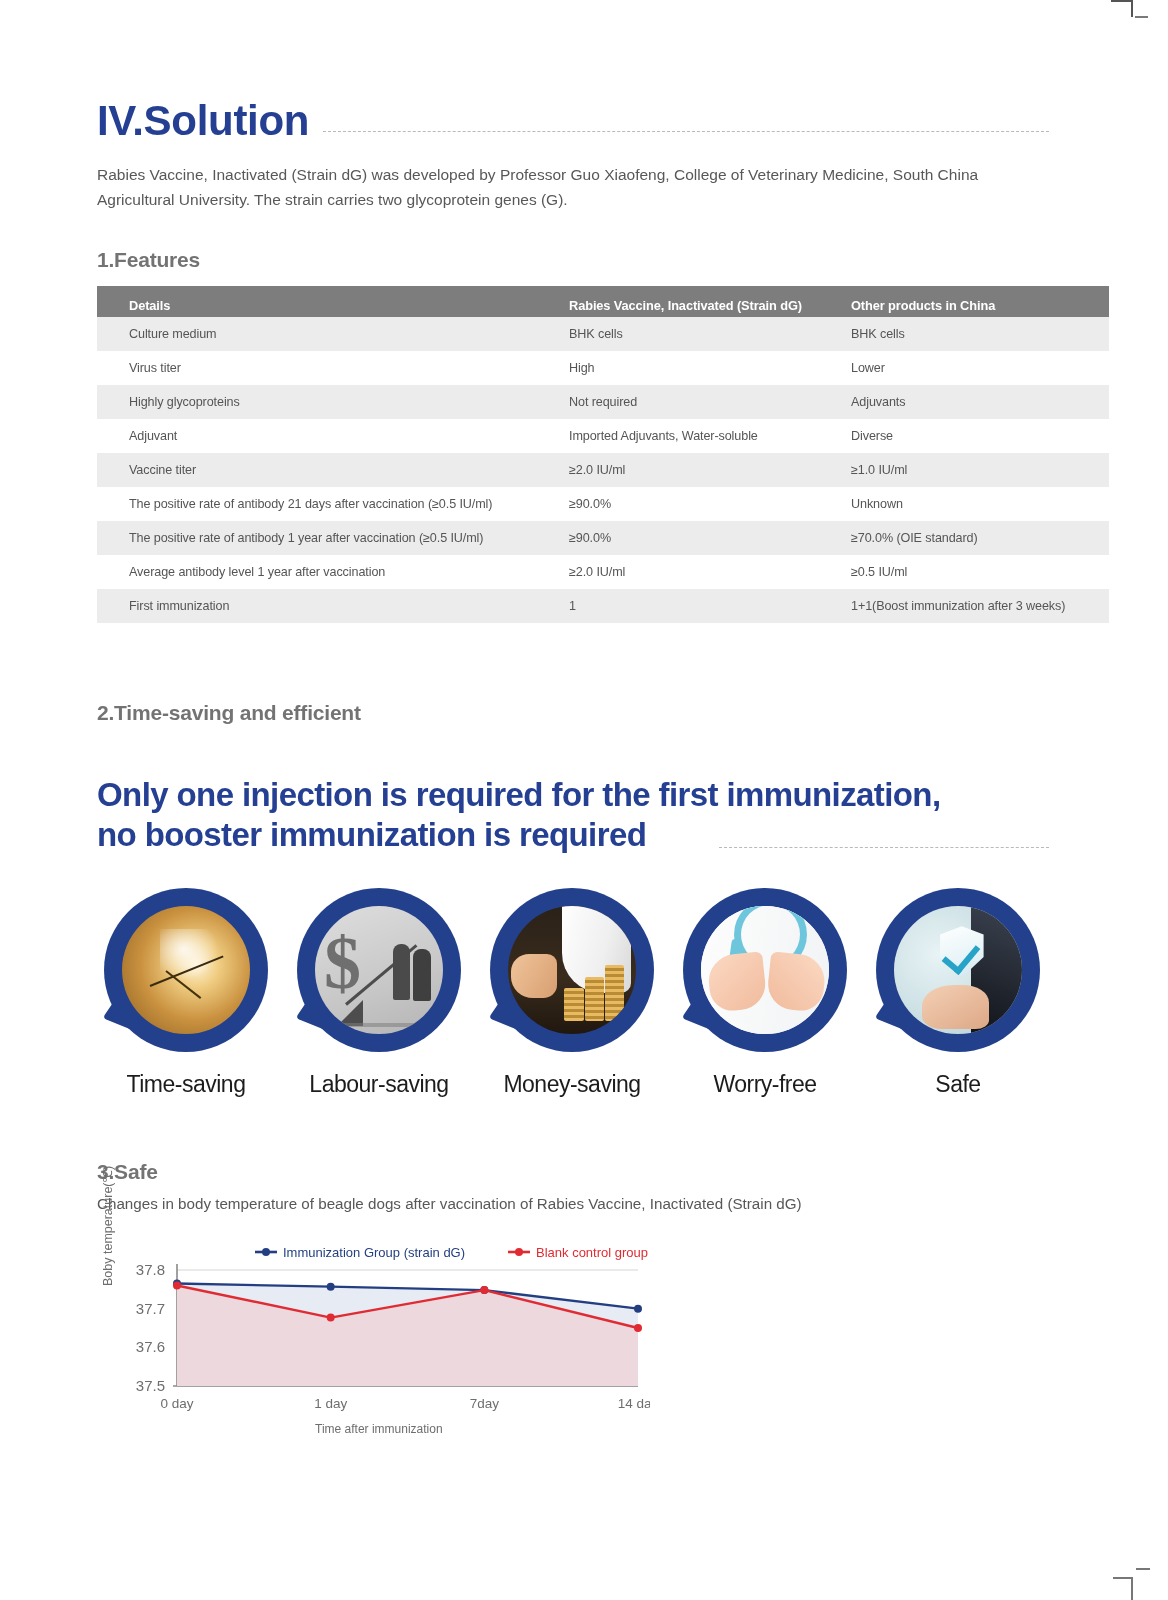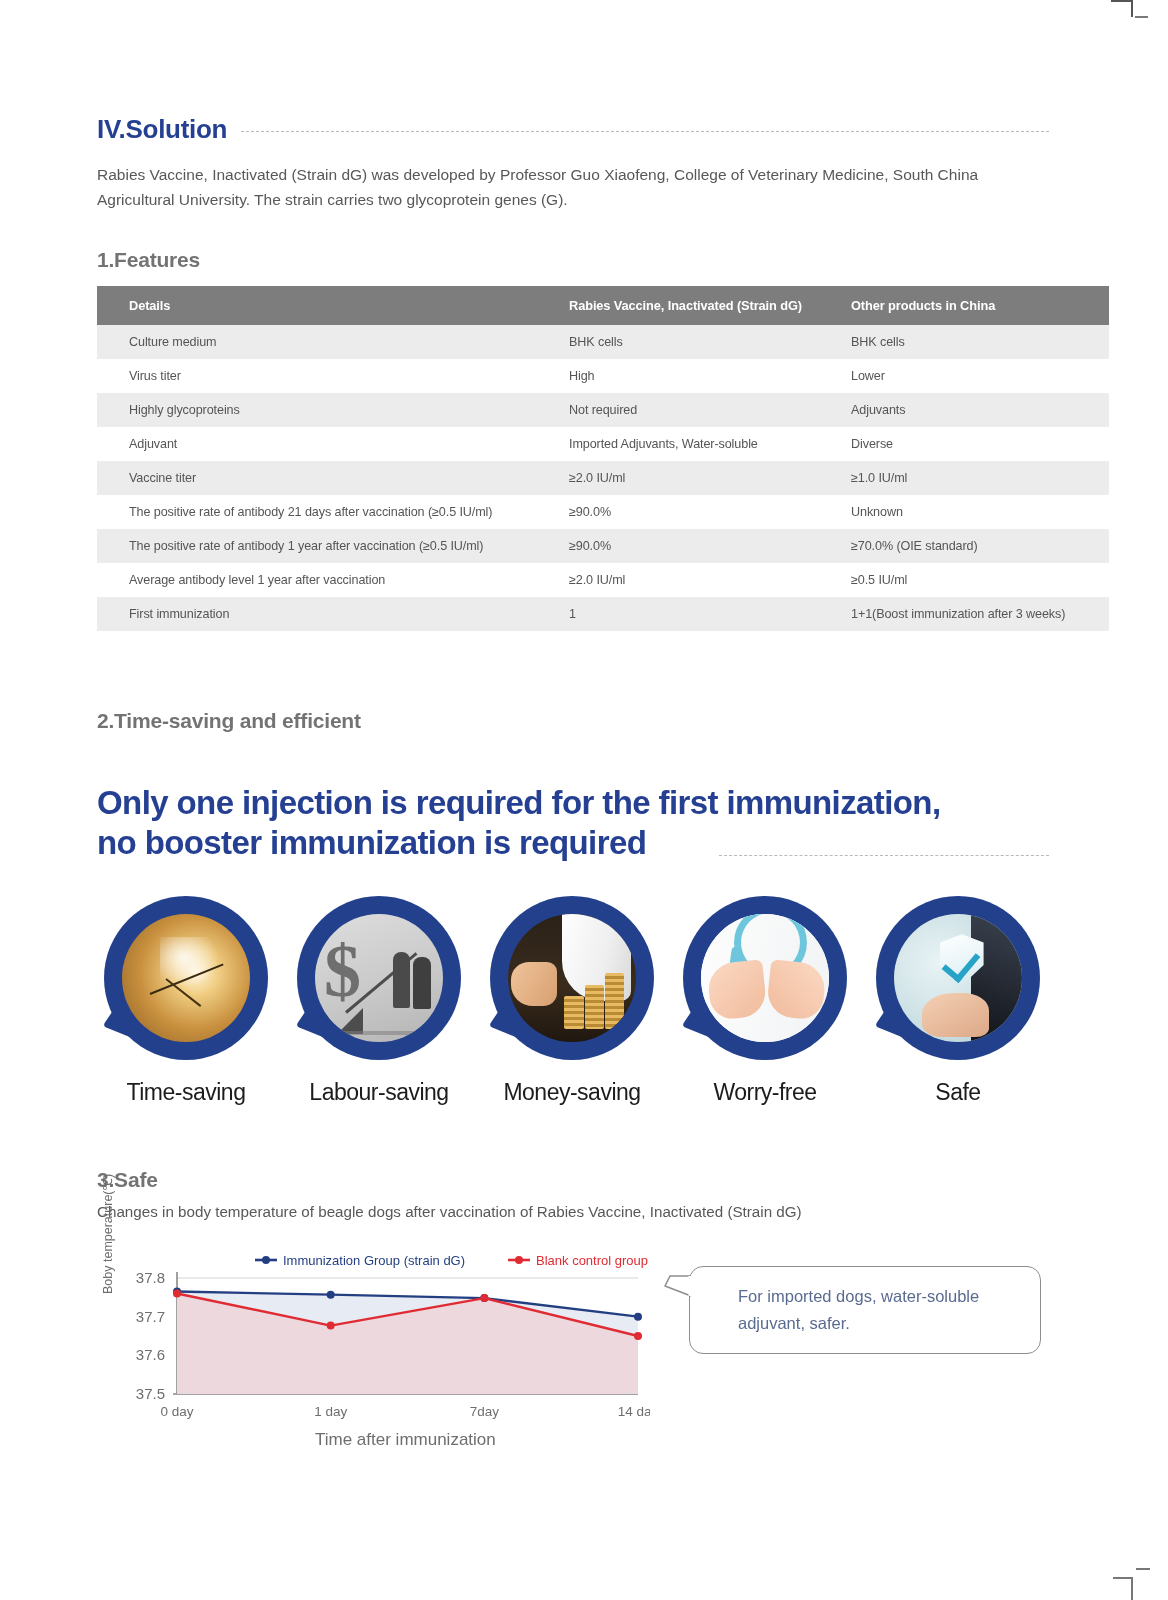--- a/index.html
+++ b/index.html
@@ -40,21 +40,21 @@
 
   
   .sec-title-row {
     position: relative;
     display: flex;
     align-items: flex-end;
     margin-top: 102px;
     height: 40px;
   }
   .sec-title {
-    font-size: 26px;
+    font-size: 42px;
     font-weight: bold;
     color: #254093;
     letter-spacing: -0.3px;
     line-height: 1;
     white-space: nowrap;
   }
   .dotline {
     flex: 1 1 auto;
     border-top: 1px dashed #b9b9b9;
     margin-left: 14px;
@@ -85,21 +85,21 @@
     width: 950px;
     margin-top: 14px;
     table-layout: fixed;
     font-size: 12.5px;
   }
   table.features th {
     background: #7d7d7d;
     color: #ffffff;
     font-weight: bold;
     text-align: left;
-    padding: 12px 10px 12px 32px;
+    padding: 12px 10px 4px 32px;
     font-size: 12.8px;
     letter-spacing: -0.1px;
   }
   table.features th.c1 { width: 430px; }
   table.features th.c2 { width: 272px; padding-left: 0; }
   table.features th.c3 { width: 248px; padding-left: 0; }
   table.features td {
     padding: 10px 10px 10px 32px;
     color: #555555;
     font-size: 12.6px;
@@ -329,21 +329,21 @@
     transform: rotate(-90deg);
     transform-origin: left top;
     font-size: 12.5px;
     color: #6e6e6e;
     white-space: nowrap;
   }
   .xlabel {
     position: absolute;
     left: 210px;
     top: 182px;
-    font-size: 17px;
+    font-size: 12px;
     color: #6e6e6e;
     white-space: nowrap;
     text-align: center;
   }
 
   
   .callout {
     position: absolute;
     left: 592px;
     top: 18px;
@@ -577,24 +577,17 @@
             <line x1="150" y1="12" x2="172" y2="12" stroke="#233f82" stroke-width="2.6"></line>
             <circle cx="161" cy="12" r="4" fill="#233f82"></circle>
             <text x="178" y="17" font-family="&quot;Liberation Sans&quot;, sans-serif" font-size="13" fill="#233f82">Immunization Group (strain dG)</text>
             <line x1="403" y1="12" x2="425" y2="12" stroke="#e02b33" stroke-width="2.6"></line>
             <circle cx="414" cy="12" r="4" fill="#e02b33"></circle>
             <text x="431" y="17" font-family="&quot;Liberation Sans&quot;, sans-serif" font-size="13" fill="#e02b33">Blank control group</text>
           </svg>
         <div class="xlabel">Time after immunization</div>
       </div>
 
-      <div class="callout">
-        <svg class="callout-tail" viewBox="0 0 28 22">
-          <path d="M27,1 L6,1 L1,11 L27,21" fill="#ffffff" stroke="#8e8e8e" stroke-width="1.6" stroke-linejoin="round"></path>
-          <line x1="26" y1="1" x2="26" y2="21" stroke="#ffffff" stroke-width="3"></line>
-        </svg>
-        <div class="callout-text">For imported dogs, water-soluble adjuvant, safer.</div>
-      </div>
 
     </div>
 
   </div>
 </div>
 
 </body></html>

